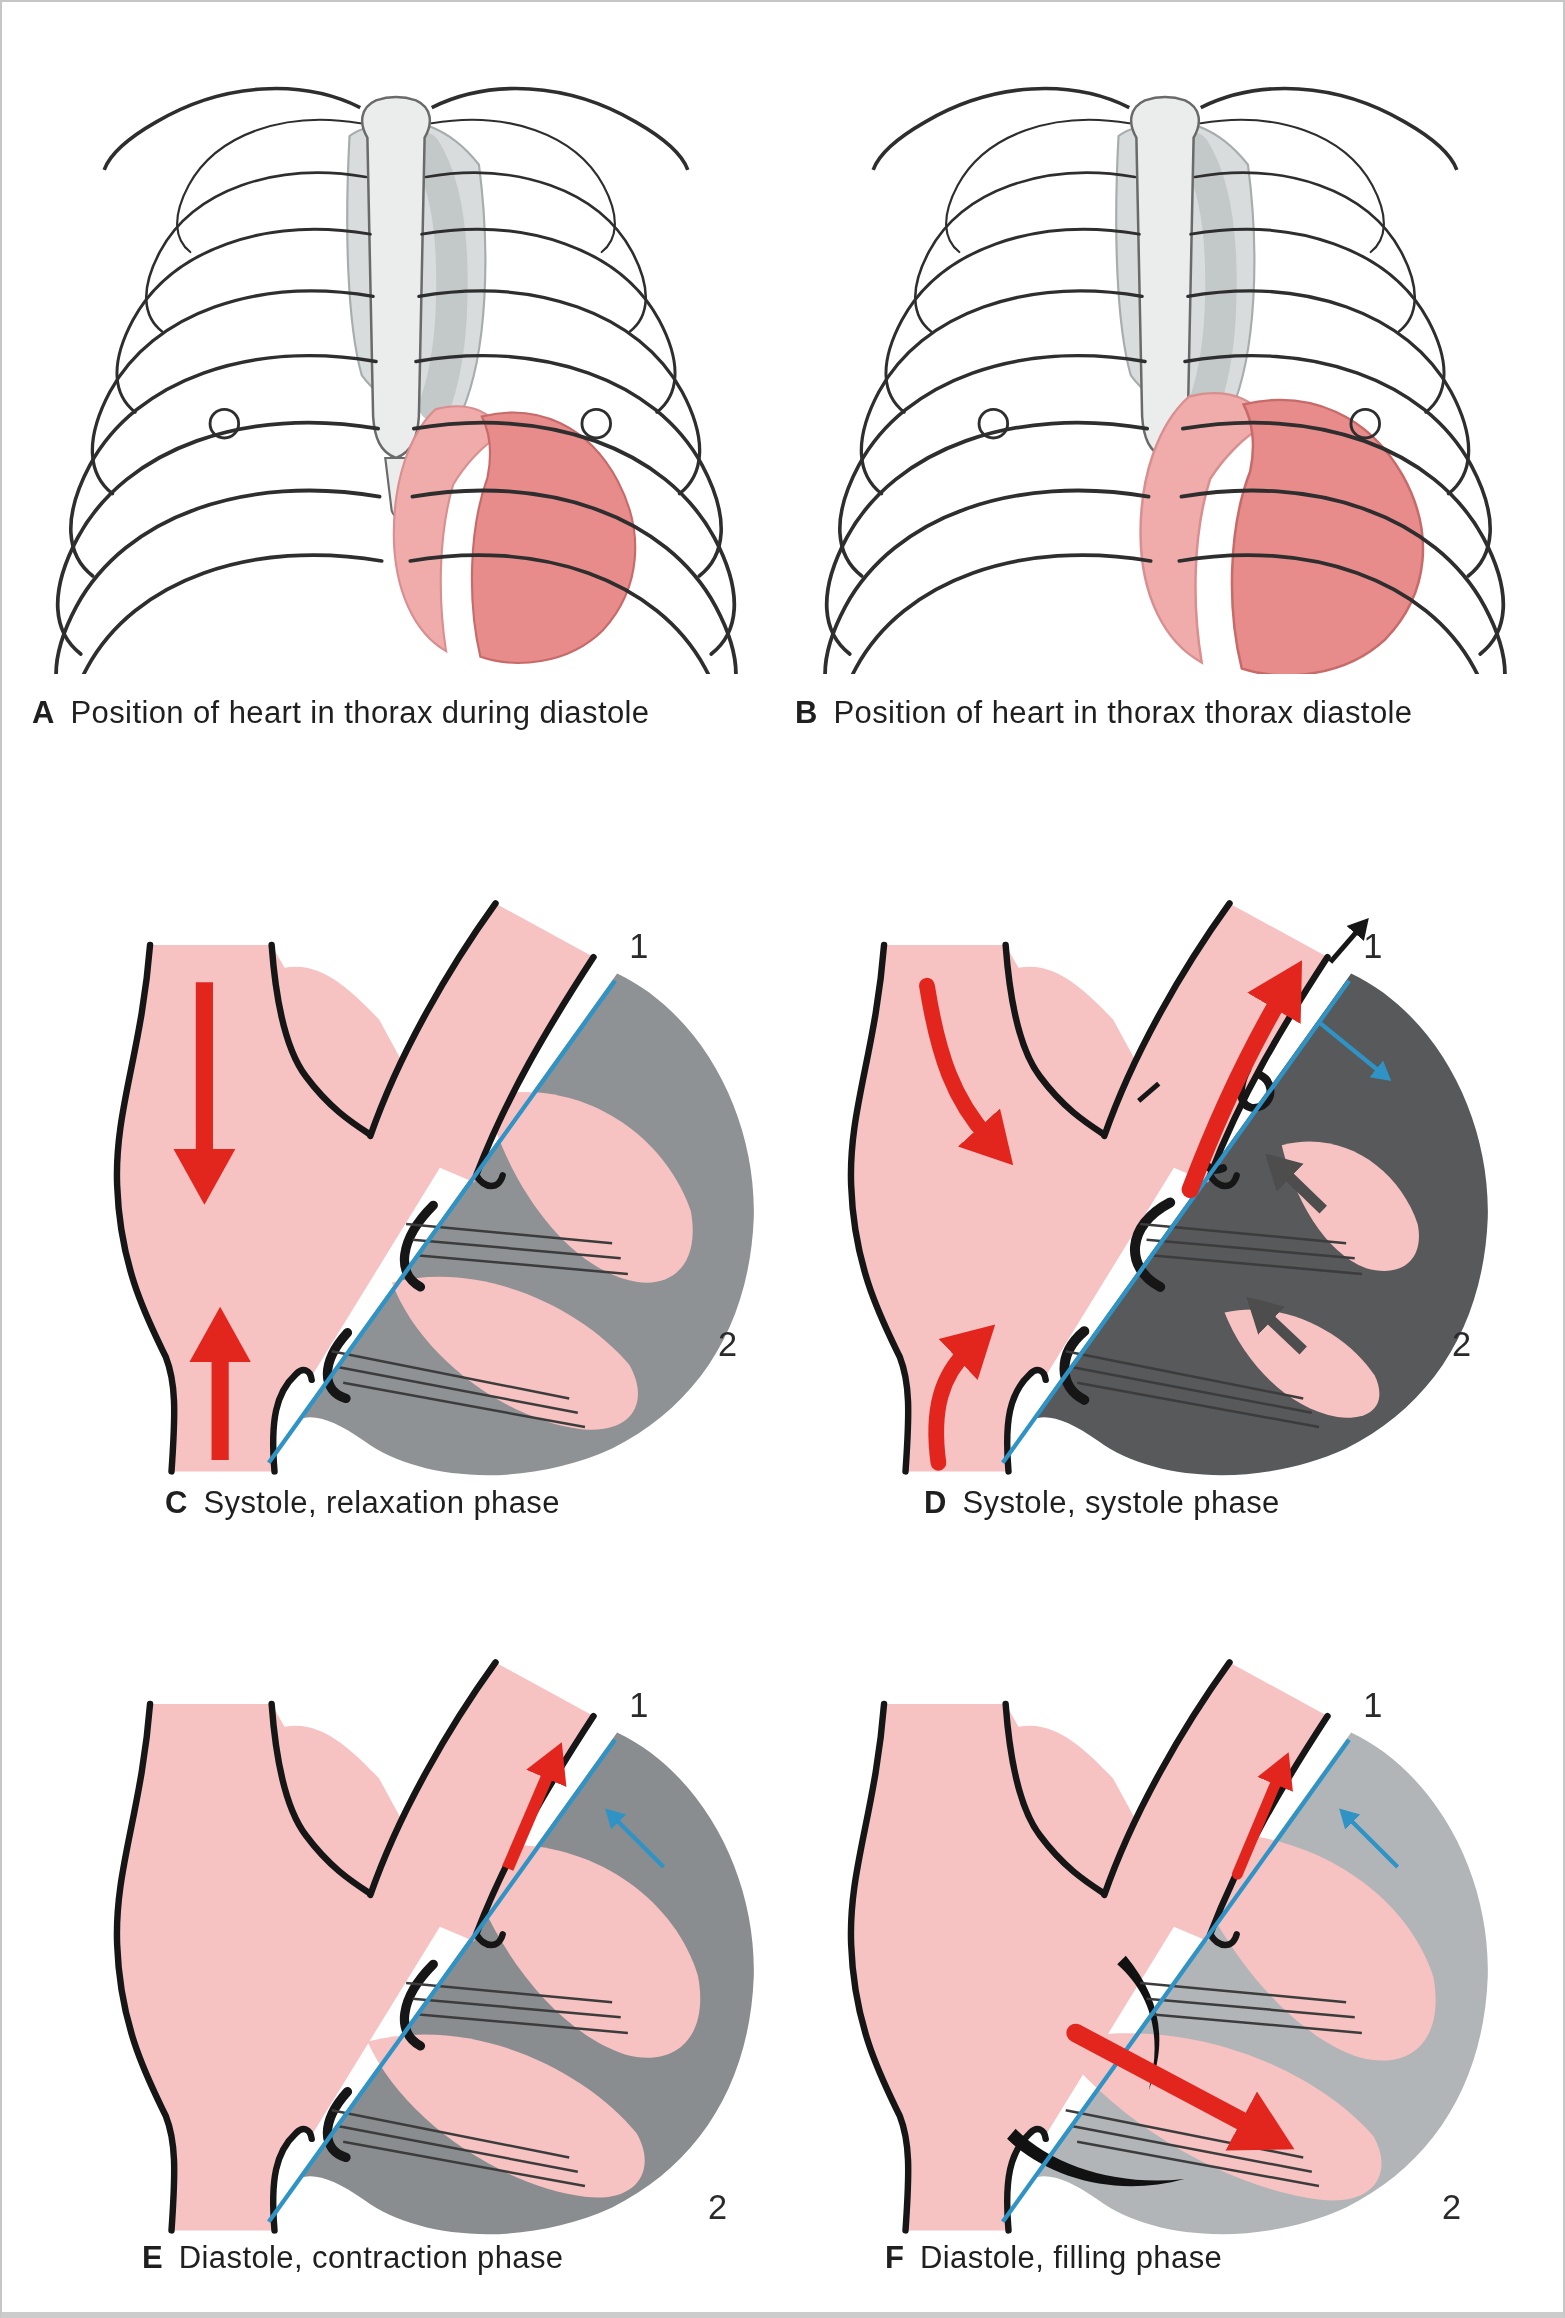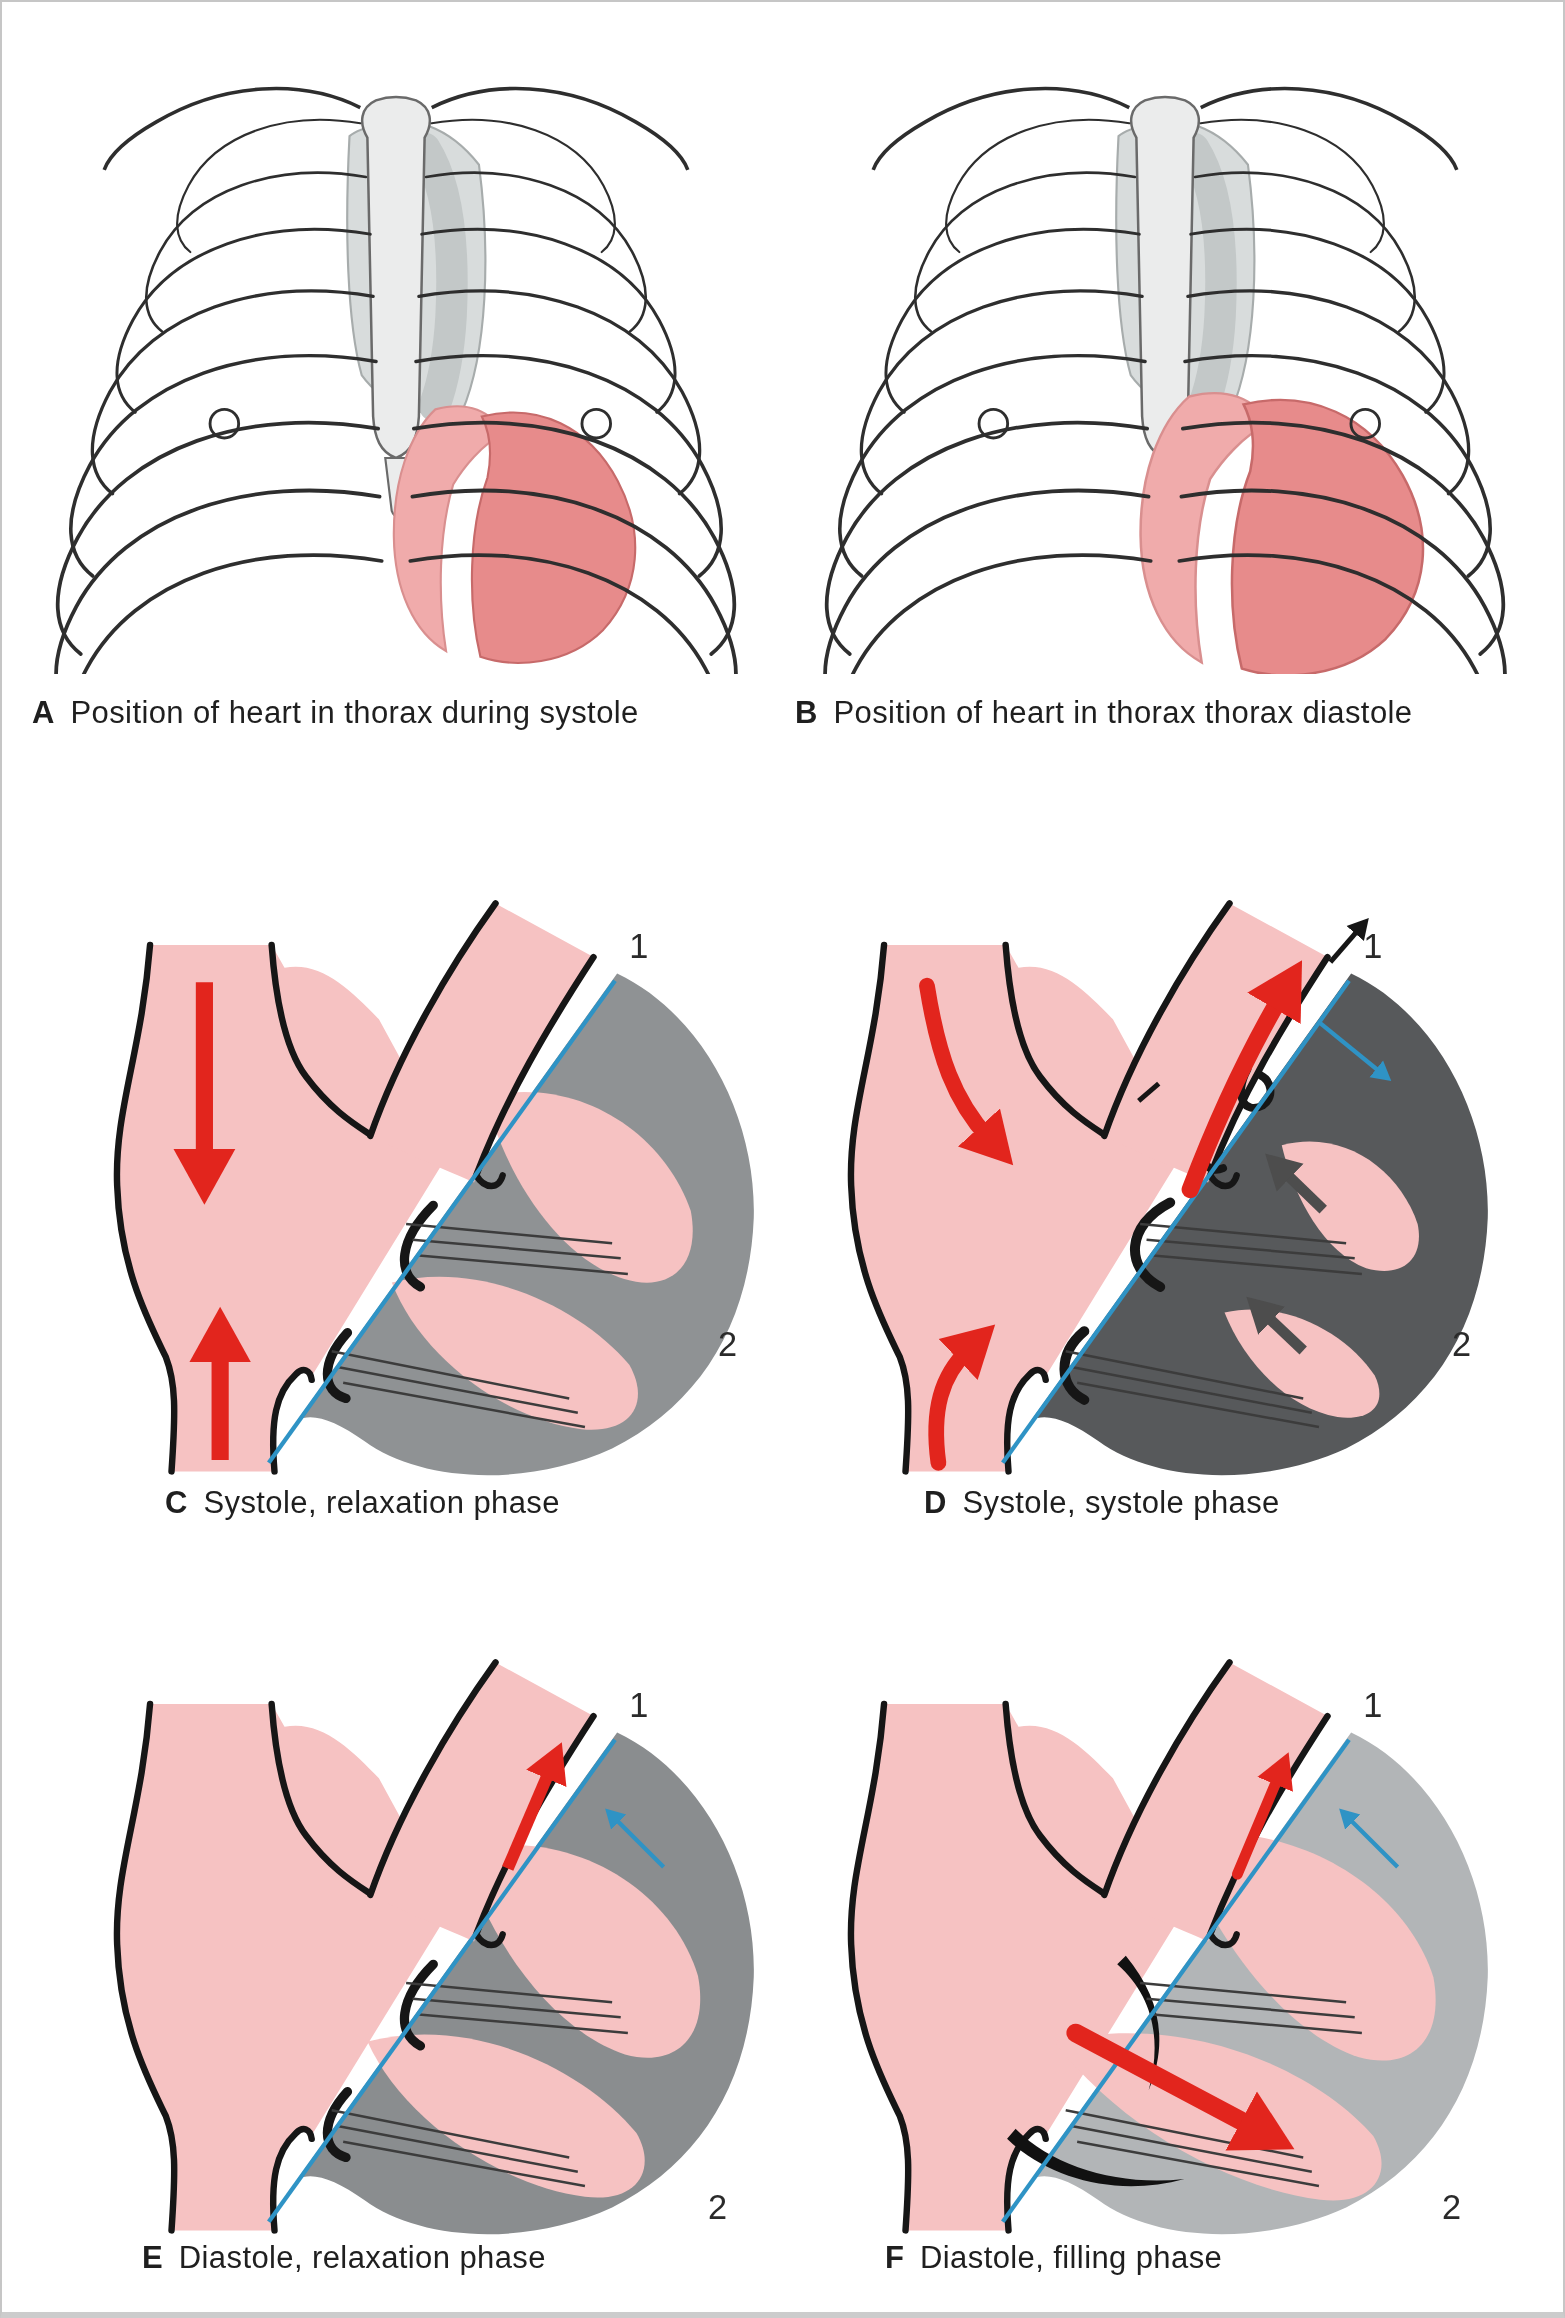--- a/index.html
+++ b/index.html
@@ -149,21 +149,21 @@
         <use href="#rib" transform="translate(497,672) scale(1.06)"></use>
         <use href="#rib" transform="translate(500,762) scale(1.03)"></use>
       </g>
       <circle cx="280" cy="570" r="20" stroke-width="4"></circle>
       <circle cx="800" cy="570" r="20" stroke-width="4"></circle>
     </g>
   </svg>
 
   <div class="caption" style="left:30px; top:693px">
     <span class="letter">A</span>
-    <span>Position of heart in thorax during systole</span>
+    <span>Position of heart in thorax during diastole</span>
   </div>
   <div class="caption" style="left:793px; top:693px">
     <span class="letter">B</span>
     <span>Position of heart in thorax thorax diastole</span>
   </div>
 
   <svg class="panel" style="left:82px; top:880px" width="680" height="608" viewBox="0 0 950 850">
     <use href="#pinkmass" fill="#f6c2c2"></use>
     <use href="#wall" fill="#8f9294"></use>
     <use href="#lumC1" fill="#f6c2c2"></use>
@@ -286,21 +286,21 @@
     <g fill="none" stroke-linecap="round" stroke="#e2251d">
       <line x1="586" y1="326" x2="644" y2="188" stroke-width="15" marker-end="url(#ah-red)"></line>
       <line x1="360" y1="548" x2="612" y2="682" stroke-width="26" marker-end="url(#ah-red)"></line>
     </g>
     <text x="762" y="106" font-size="48" fill="#2a2a2a">1</text>
     <text x="872" y="808" font-size="48" fill="#2a2a2a">2</text>
   </svg>
 
   <div class="caption" style="left:140px; top:2238px">
     <span class="letter">E</span>
-    <span>Diastole, relaxation phase</span>
+    <span>Diastole, contraction phase</span>
   </div>
   <div class="caption" style="left:883px; top:2238px">
     <span class="letter">F</span>
     <span>Diastole, filling phase</span>
   </div>
 
 </div>
 
 
 </body></html>

